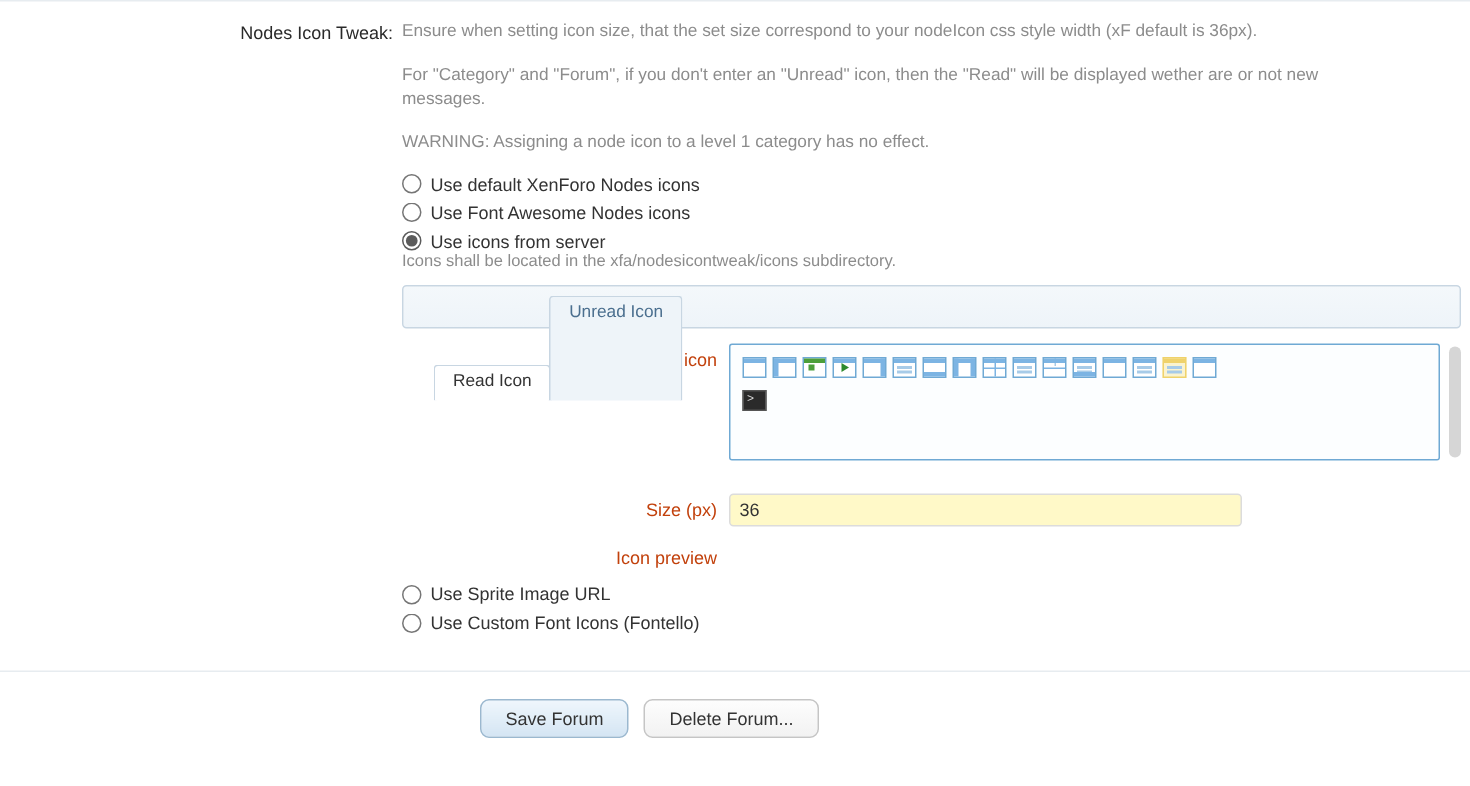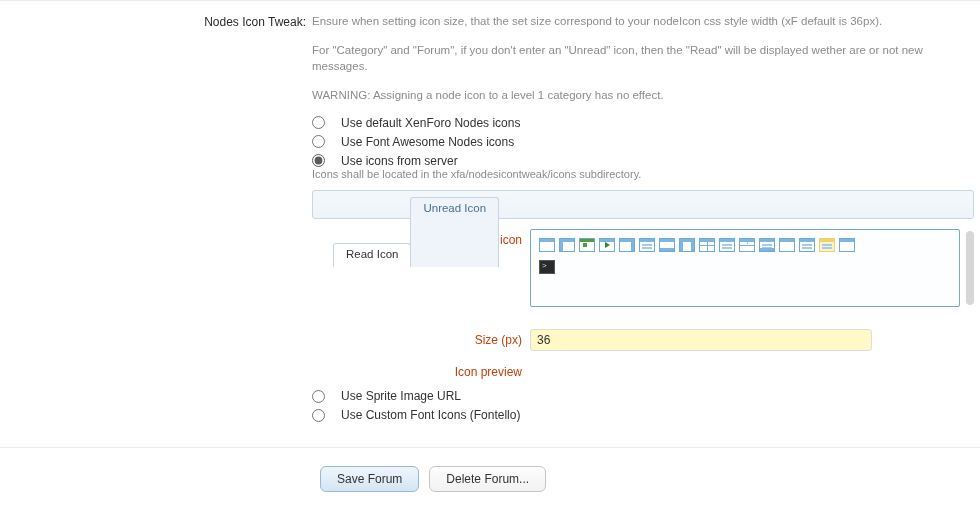--- a/index.html
+++ b/index.html
@@ -14,42 +14,42 @@
     border-top: 1px solid #e7ecf0;
     border-bottom: 1px solid #e7ecf0;
     padding: 12px 0 20px 0;
     margin-bottom: 12px;
   }
   .row {
     display: flex;
     align-items: flex-start;
   }
   .label-col {
-    width: 312px;
+    width: 268px;
     text-align: right;
     padding-right: 6px;
     padding-top: 2px;
     color: #2a2a2a;
     font-size: 12px;
   }
   .field-col {
     flex: 1;
     padding-right: 6px;
   }
   .desc {
     color: #8c8c8c;
     font-size: 11.5px;
     line-height: 1.45;
     margin-bottom: 12px;
     max-width: 630px;
   }
   .opt {
     display: flex;
     align-items: center;
-    gap: 16px;
+    gap: 6px;
     margin: 5px 0;
     color: #333;
   }
   .opt input[type=radio]{
     width: 13px; height: 13px;
     accent-color: #5b5b5b;
   }
   .subdesc {
     color: #8c8c8c;
     font-size: 11px;

